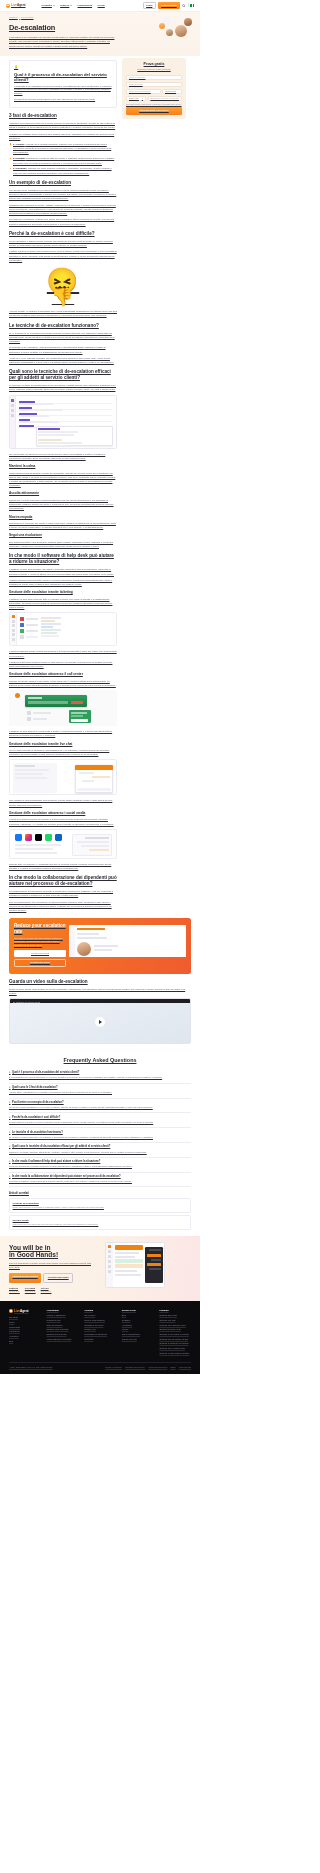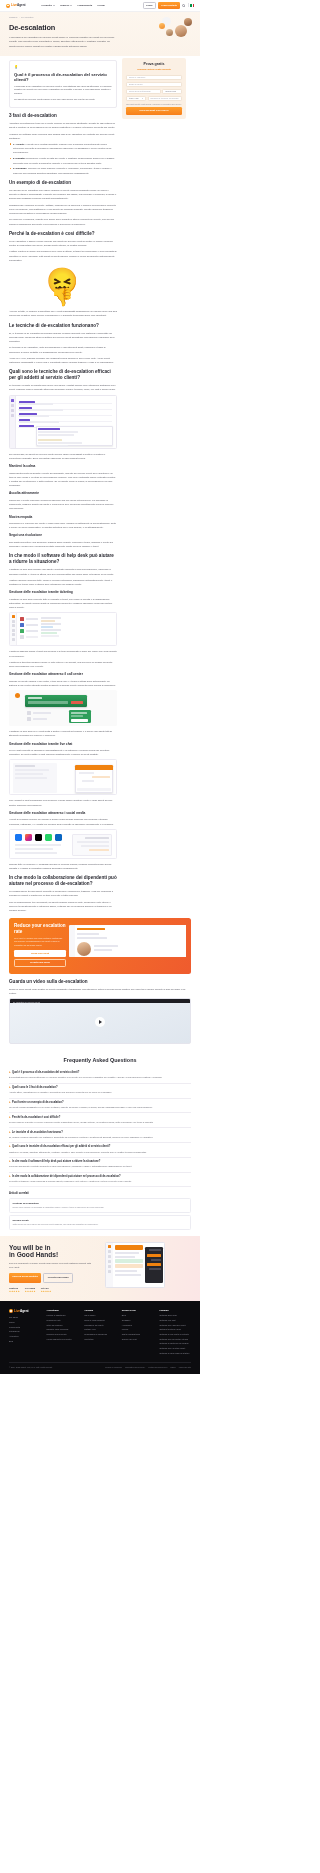--- a/index.html
+++ b/index.html
@@ -5,21 +5,21 @@
   * { box-sizing: border-box; margin:0; padding:0; }
   html,body { width:200px; }
   body {
     font-family: "Liberation Sans", sans-serif;
     background:#ffffff;
     color:#2b2b33;
     font-size:2.6px;
     line-height:1.55;
     -webkit-font-smoothing:antialiased;
   }
-  .page { width:200px; position:relative; overflow:hidden; }
+  .page { width:200px; position:relative; overflow:hidden;text-decoration:underline; }
 
   
   .nav {
     height:12px; background:#fff; display:flex; align-items:center;
     padding:0 6px; border-bottom:1px solid #f0f0f2;
   }
   .logo { display:flex; align-items:center; gap:1px; }
   .logo-mark {
     width:4px; height:4px; border-radius:50%;
     background:linear-gradient(135deg,#ffb020,#f77f1b);

